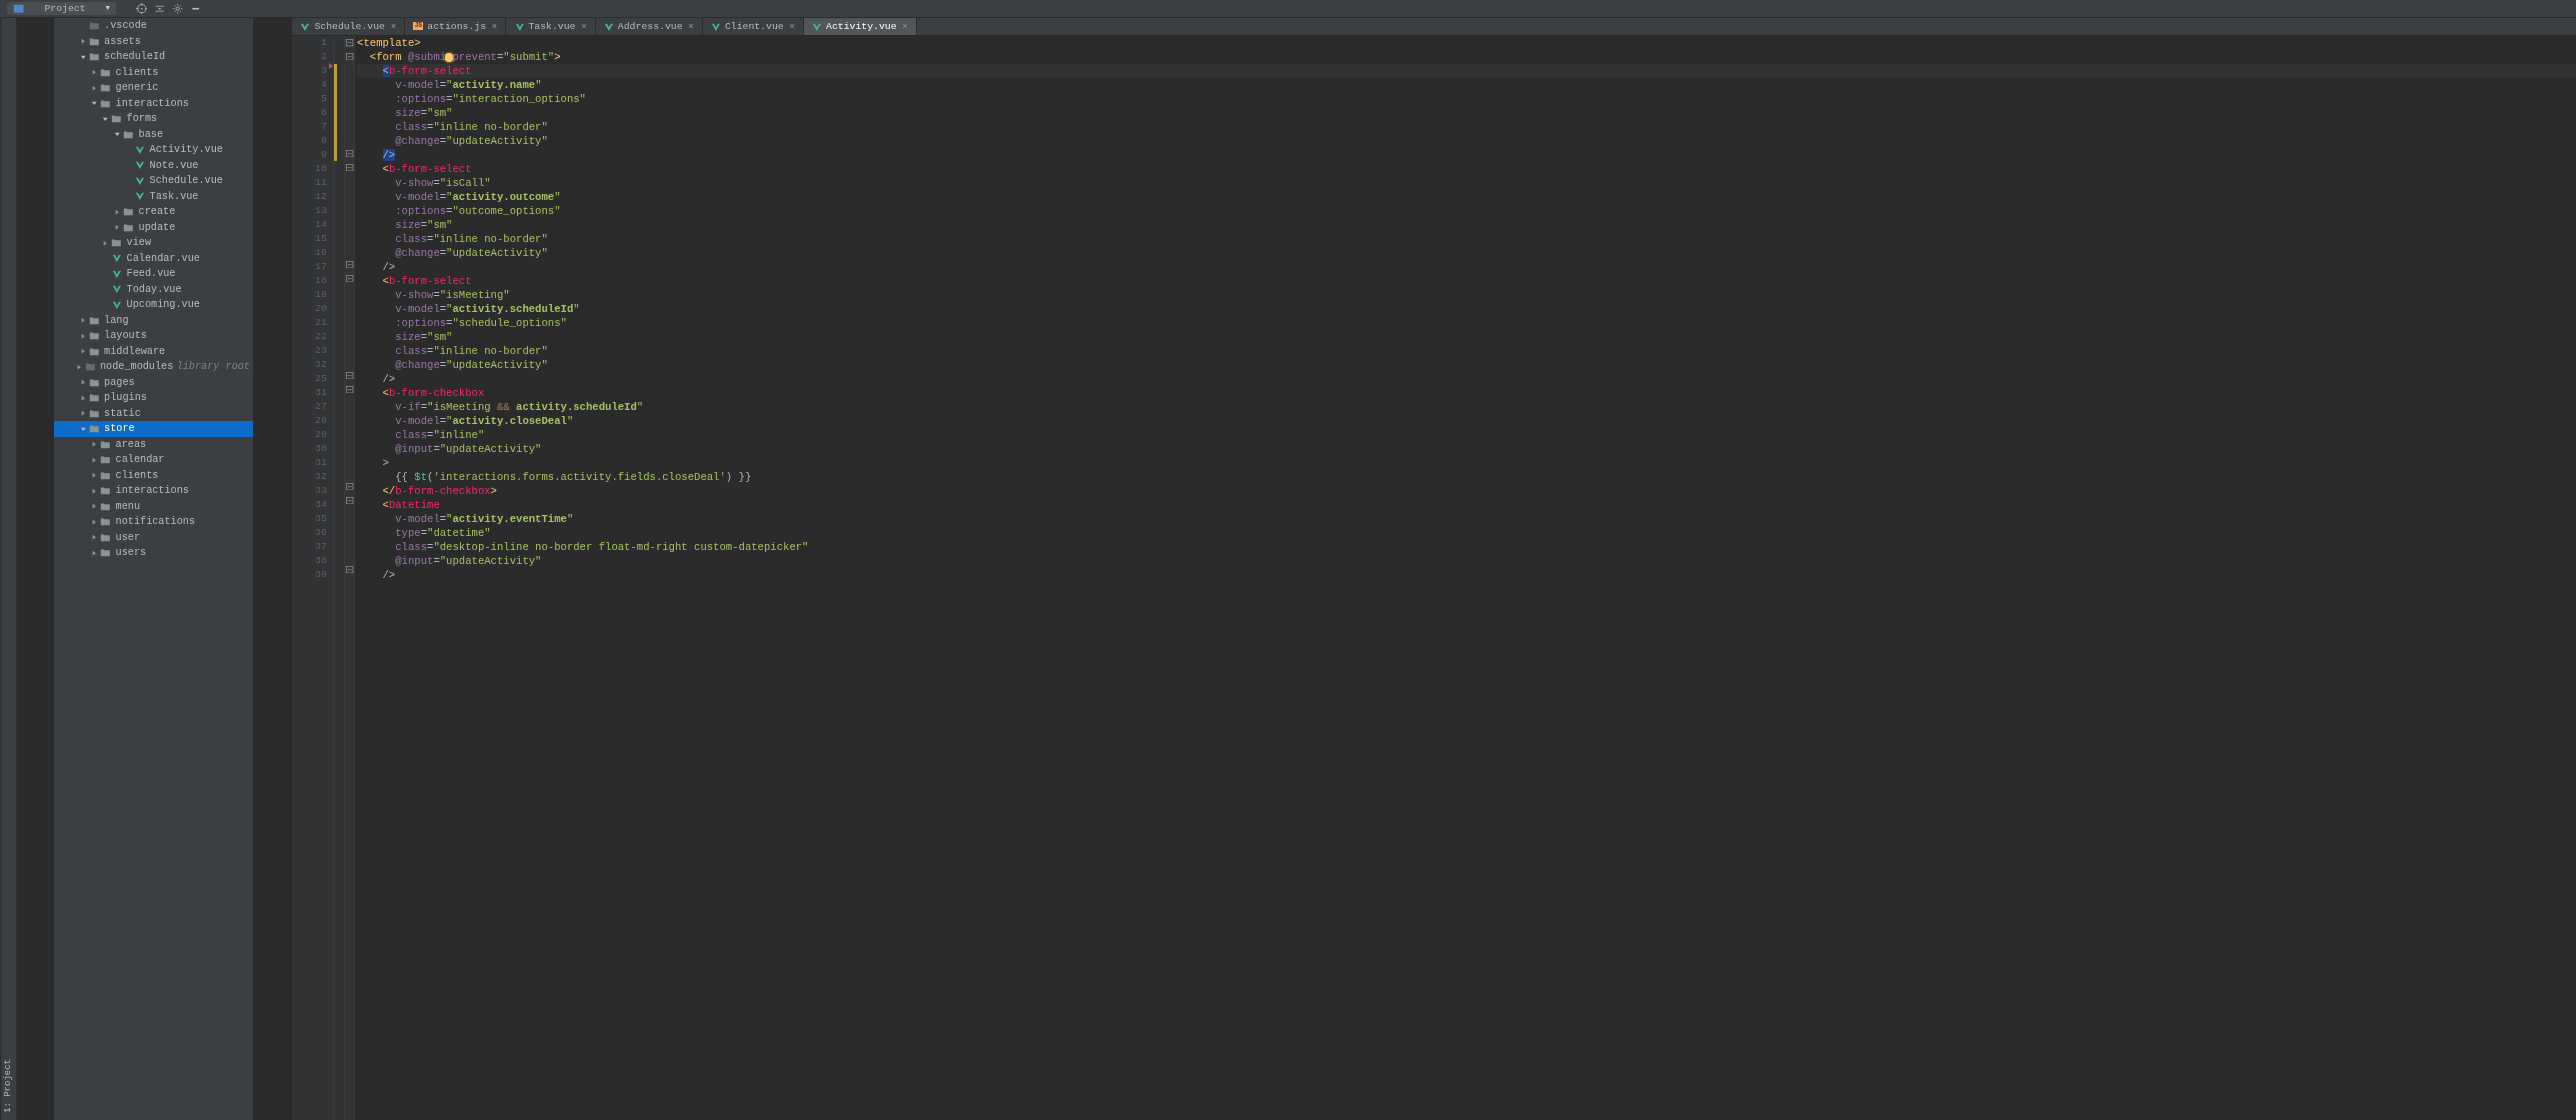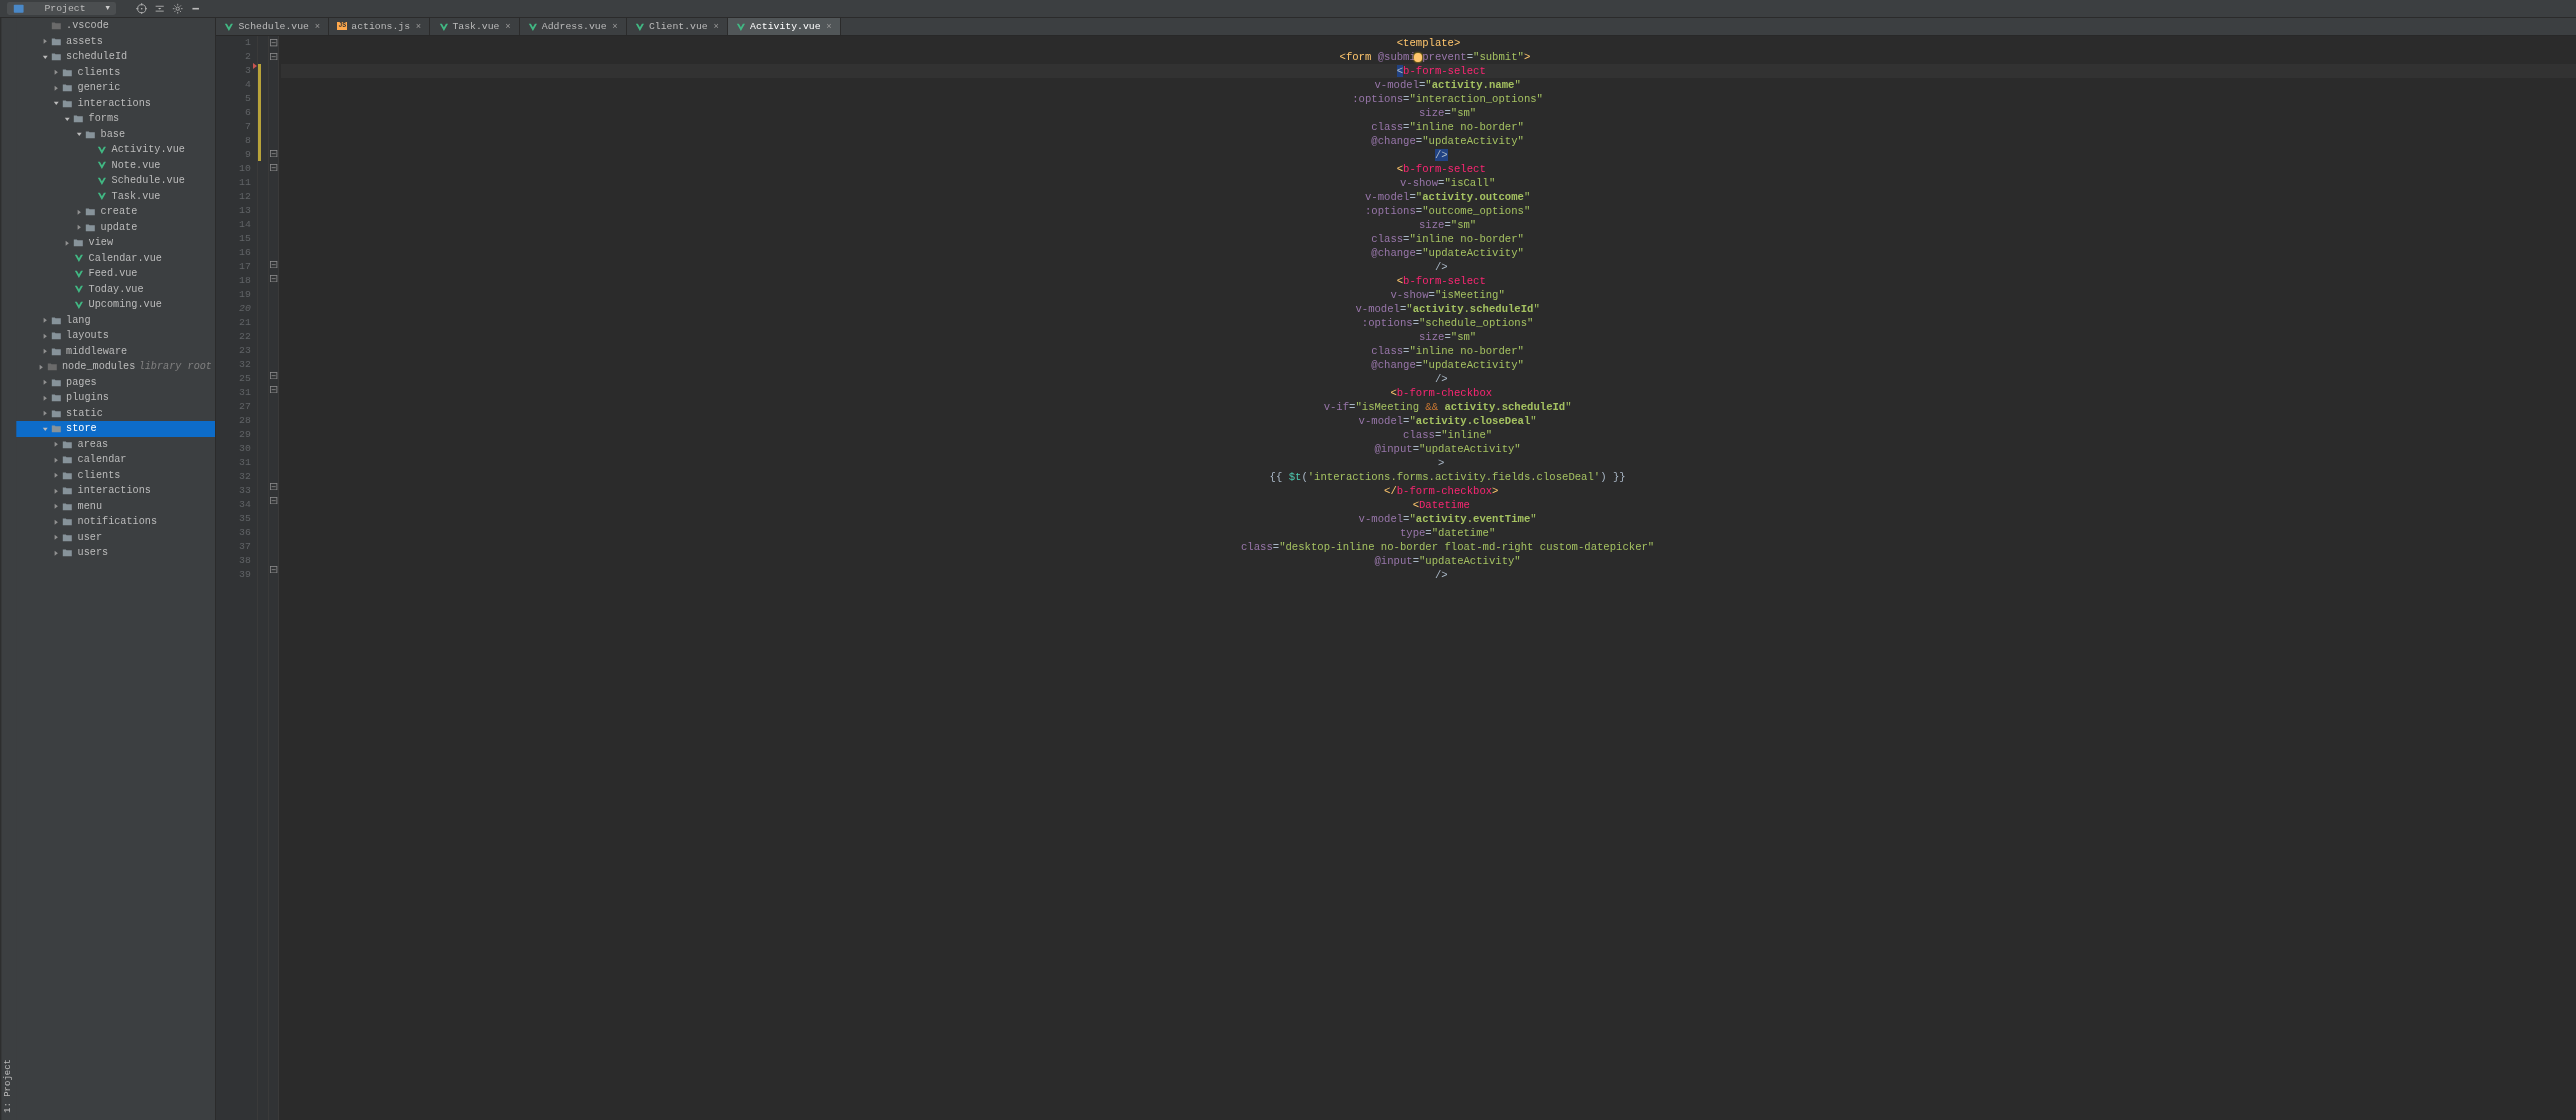--- a/index.html
+++ b/index.html
@@ -28,20 +28,21 @@
   padding: 0.8px 6.5px;
   border-radius: 2.4px;
   color: #bbb;
   font-size: 9.8px;
 }
 .tb-icon { width: 11.4px; height: 11.4px; display: inline-flex; align-items: center; justify-content: center; color: #bbb; }
 .main {
   flex: 1;
   display: flex;
   overflow: hidden;
+  gap: 38px;
 }
 .left-bar {
   width: 16.3px;
   background: #3c3f41;
   border-right: 0.8px solid #2b2b2b;
   writing-mode: vertical-rl;
   text-orientation: mixed;
   transform: rotate(180deg);
   font-size: 9px;
   color: #bbb;
@@ -144,21 +145,21 @@
 }
 .code {
   flex: 1;
   background: #2b2b2b;
   font-size: 10.6px;
   line-height: 14px;
   padding-left: 1.6px;
   position: relative;
   white-space: pre;
 }
-.code .line { height: 14px; text-align: center; }
+.code .line { height: 14px; }
 .code .line.current { background: #323232; }
 .t-tag { color: #ffc66d; }
 .t-angle { color: #ffc66d; }
 .t-attr { color: #9876aa; }
 .t-str { color: #a5c261; }
 .t-comp2 { color: #f92672; }
 .t-fn { color: #4ec9b0; }
 .js-icon { background: #ffa94d; color: #333; font-size: 6.5px; font-weight: bold; width: 11.4px; height: 8.2px; display: inline-flex; align-items: center; justify-content: center; }
 .gutter-wrap { display: flex; }
 .bulb {

